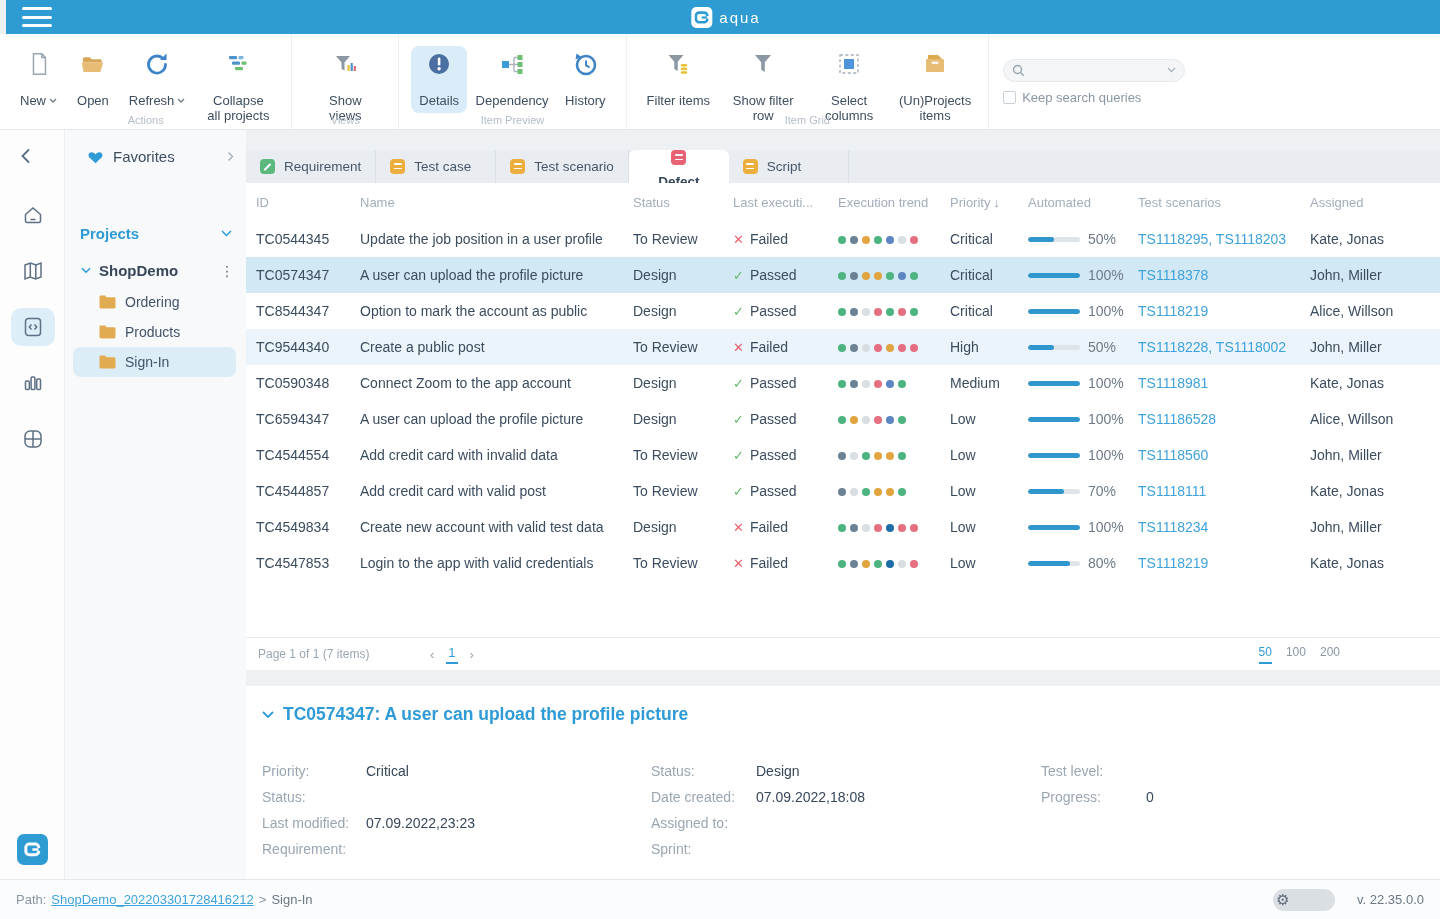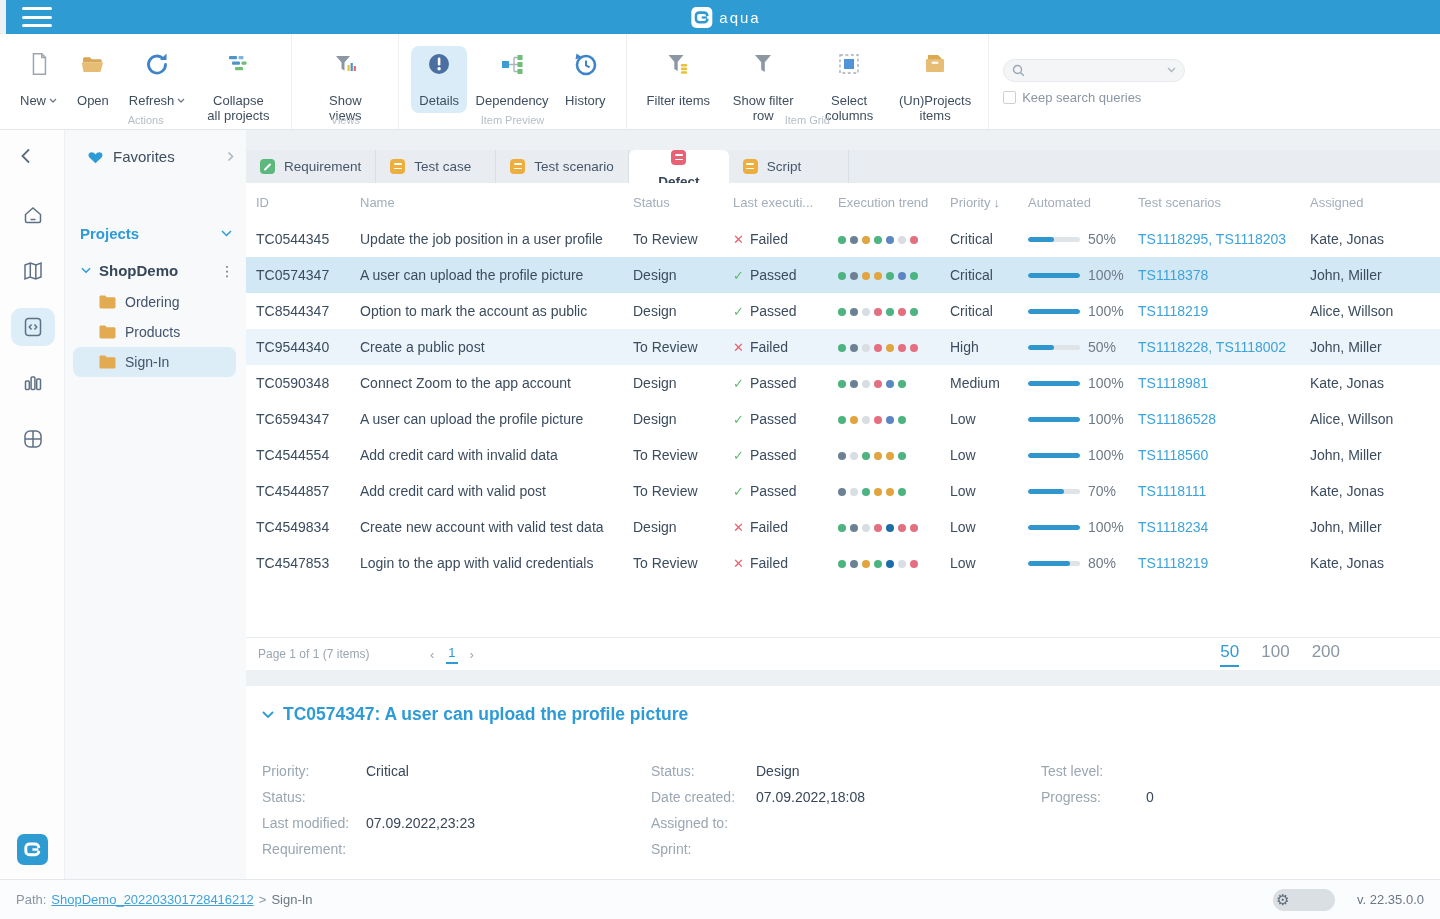--- a/index.html
+++ b/index.html
@@ -79,21 +79,21 @@
   .plabel { font-size:14px; color:#6e7a87; }
   .link { color:#3ea2da; cursor:pointer; }
   .sort-arrow { color:#8f9aa7; margin-left:3px; }
 
   .grid-filler { flex:1; }
   .pager { height:33px; border-top:1px solid #e8ecef; display:flex; align-items:center; font-size:12px; color:#9aa6b2; padding:0 100px 0 12px; }
   .pager-info { width:172px; }
   .pager-nav { display:flex; align-items:center; gap:12px; }
   .pager-arrow { font-size:13px; color:#9aa6b2; cursor:pointer; }
   .page-num { color:#2e9bd6; border-bottom:2px solid #2e9bd6; padding:0 2px 2px; cursor:pointer; font-size:13px; }
-  .pager-sizes { margin-left:auto; display:flex; gap:22px; font-size:17px; color:#8a96a4; }
+  .pager-sizes { margin-left:auto; display:flex; gap:14px; font-size:12px; color:#8a96a4; }
   .size { cursor:pointer; padding-bottom:3px; }
   .size.active { color:#2e9bd6; border-bottom:2px solid #2e9bd6; }
 
   .gap-band { height:16px; }
 
   .detail-card { background:#fff; flex:1; padding:18px 16px 0 16px; }
   .detail-title { display:flex; align-items:center; gap:9px; color:#2e9bd6; font-size:17.5px; font-weight:700; cursor:pointer; }
   .detail-grid { display:flex; margin-top:38px; }
   .dcol { display:flex; flex-direction:column; gap:9px; }
   .dcol1 { width:389px; } .dcol2 { width:390px; } .dcol3 { flex:1; }

